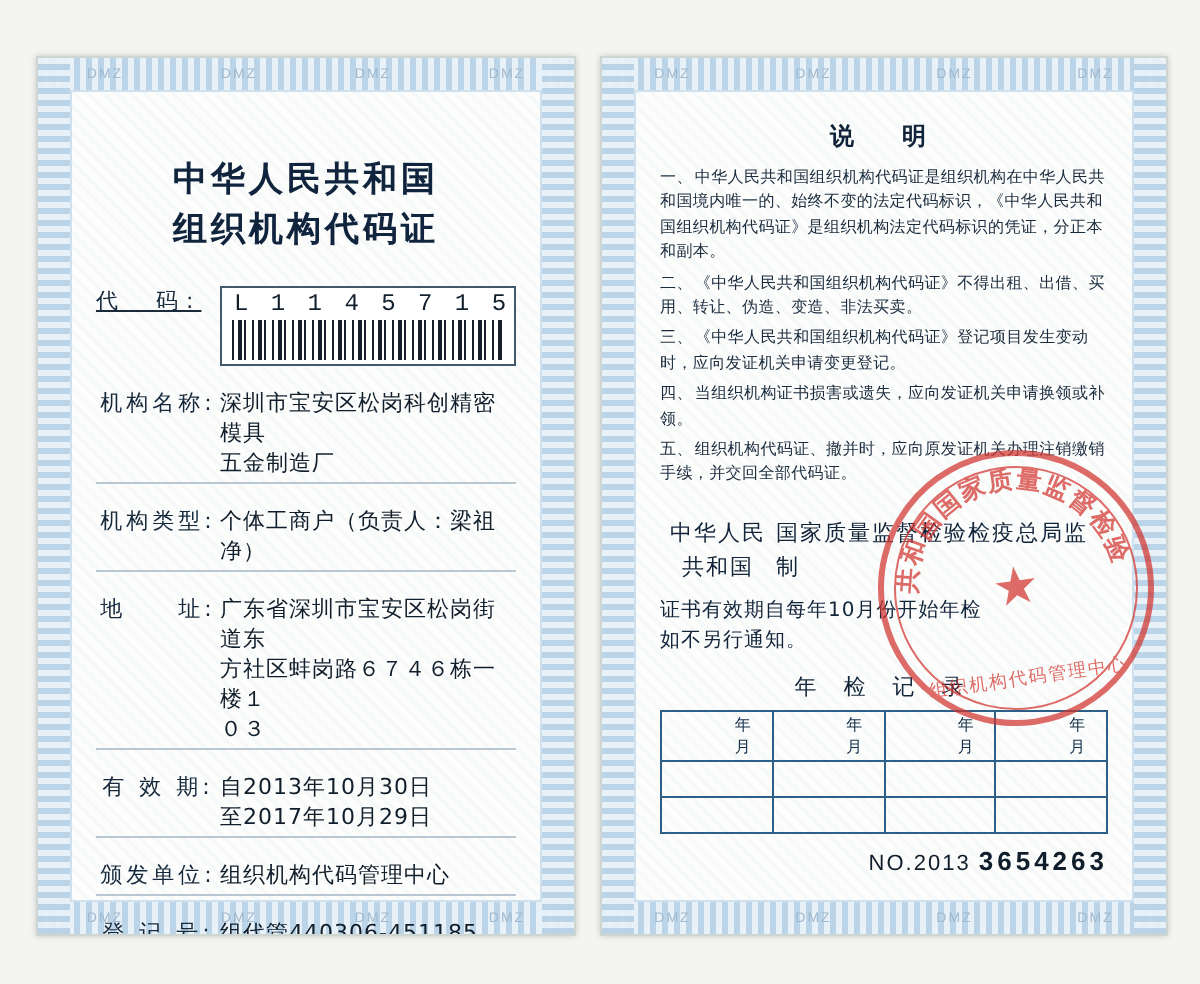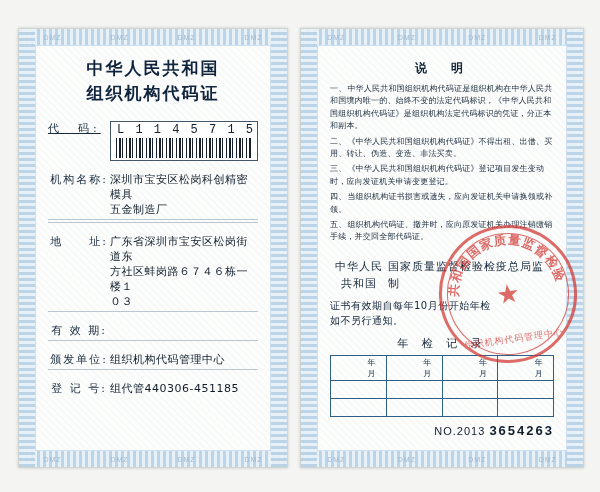--- a/index.html
+++ b/index.html
@@ -58,21 +58,21 @@
   .content{
     position:absolute;left:0;right:0;top:0;bottom:0;
     padding:10px 12px;box-sizing:border-box;
     color:#1b2a3a;
   }
 
   
   .title{
     text-align:center;color:#10243d;font-weight:bold;
     letter-spacing:2px;line-height:1.45;
-    margin-top:0;
+    margin-top:22px;
   }
   .title .l1{font-size:17px;}
   .title .l2{font-size:17px;}
 
   .code-row{
     display:flex;align-items:flex-start;margin-top:16px;text-decoration:underline;
   }
   .lbl{
     width:62px;flex:none;font-size:11px;color:#15283c;
     letter-spacing:4px;line-height:16px;
@@ -220,32 +220,38 @@
           </div>
         </div>
 
         <div class="field">
           <div class="fl">机构名称:</div>
           <div class="fv" style="white-space:pre-line">深圳市宝安区松岗科创精密模具
 五金制造厂</div>
         </div>
         <div class="sep"></div>
 
+        <div class="field">
+          <div class="fl">机构类型:</div>
+          <div class="fv" style="white-space:pre-line">个体工商户（负责人：梁祖净）</div>
+        </div>
         <div class="sep"></div>
 
         <div class="field">
           <div class="fl">地　　址:</div>
           <div class="fv" style="white-space:pre-line">广东省深圳市宝安区松岗街道东
 方社区蚌岗路６７４６栋一楼１
 ０３</div>
         </div>
         <div class="sep"></div>
 
         <div class="field">
           <div class="fl">有 效 期:</div>
+          <div class="fv" style="white-space:pre-line">自2013年10月30日
+至2017年10月29日</div>
         </div>
         <div class="sep"></div>
 
         <div class="field">
           <div class="fl">颁发单位:</div>
           <div class="fv">组织机构代码管理中心</div>
         </div>
         <div class="sep"></div>
 
         <div class="field">

